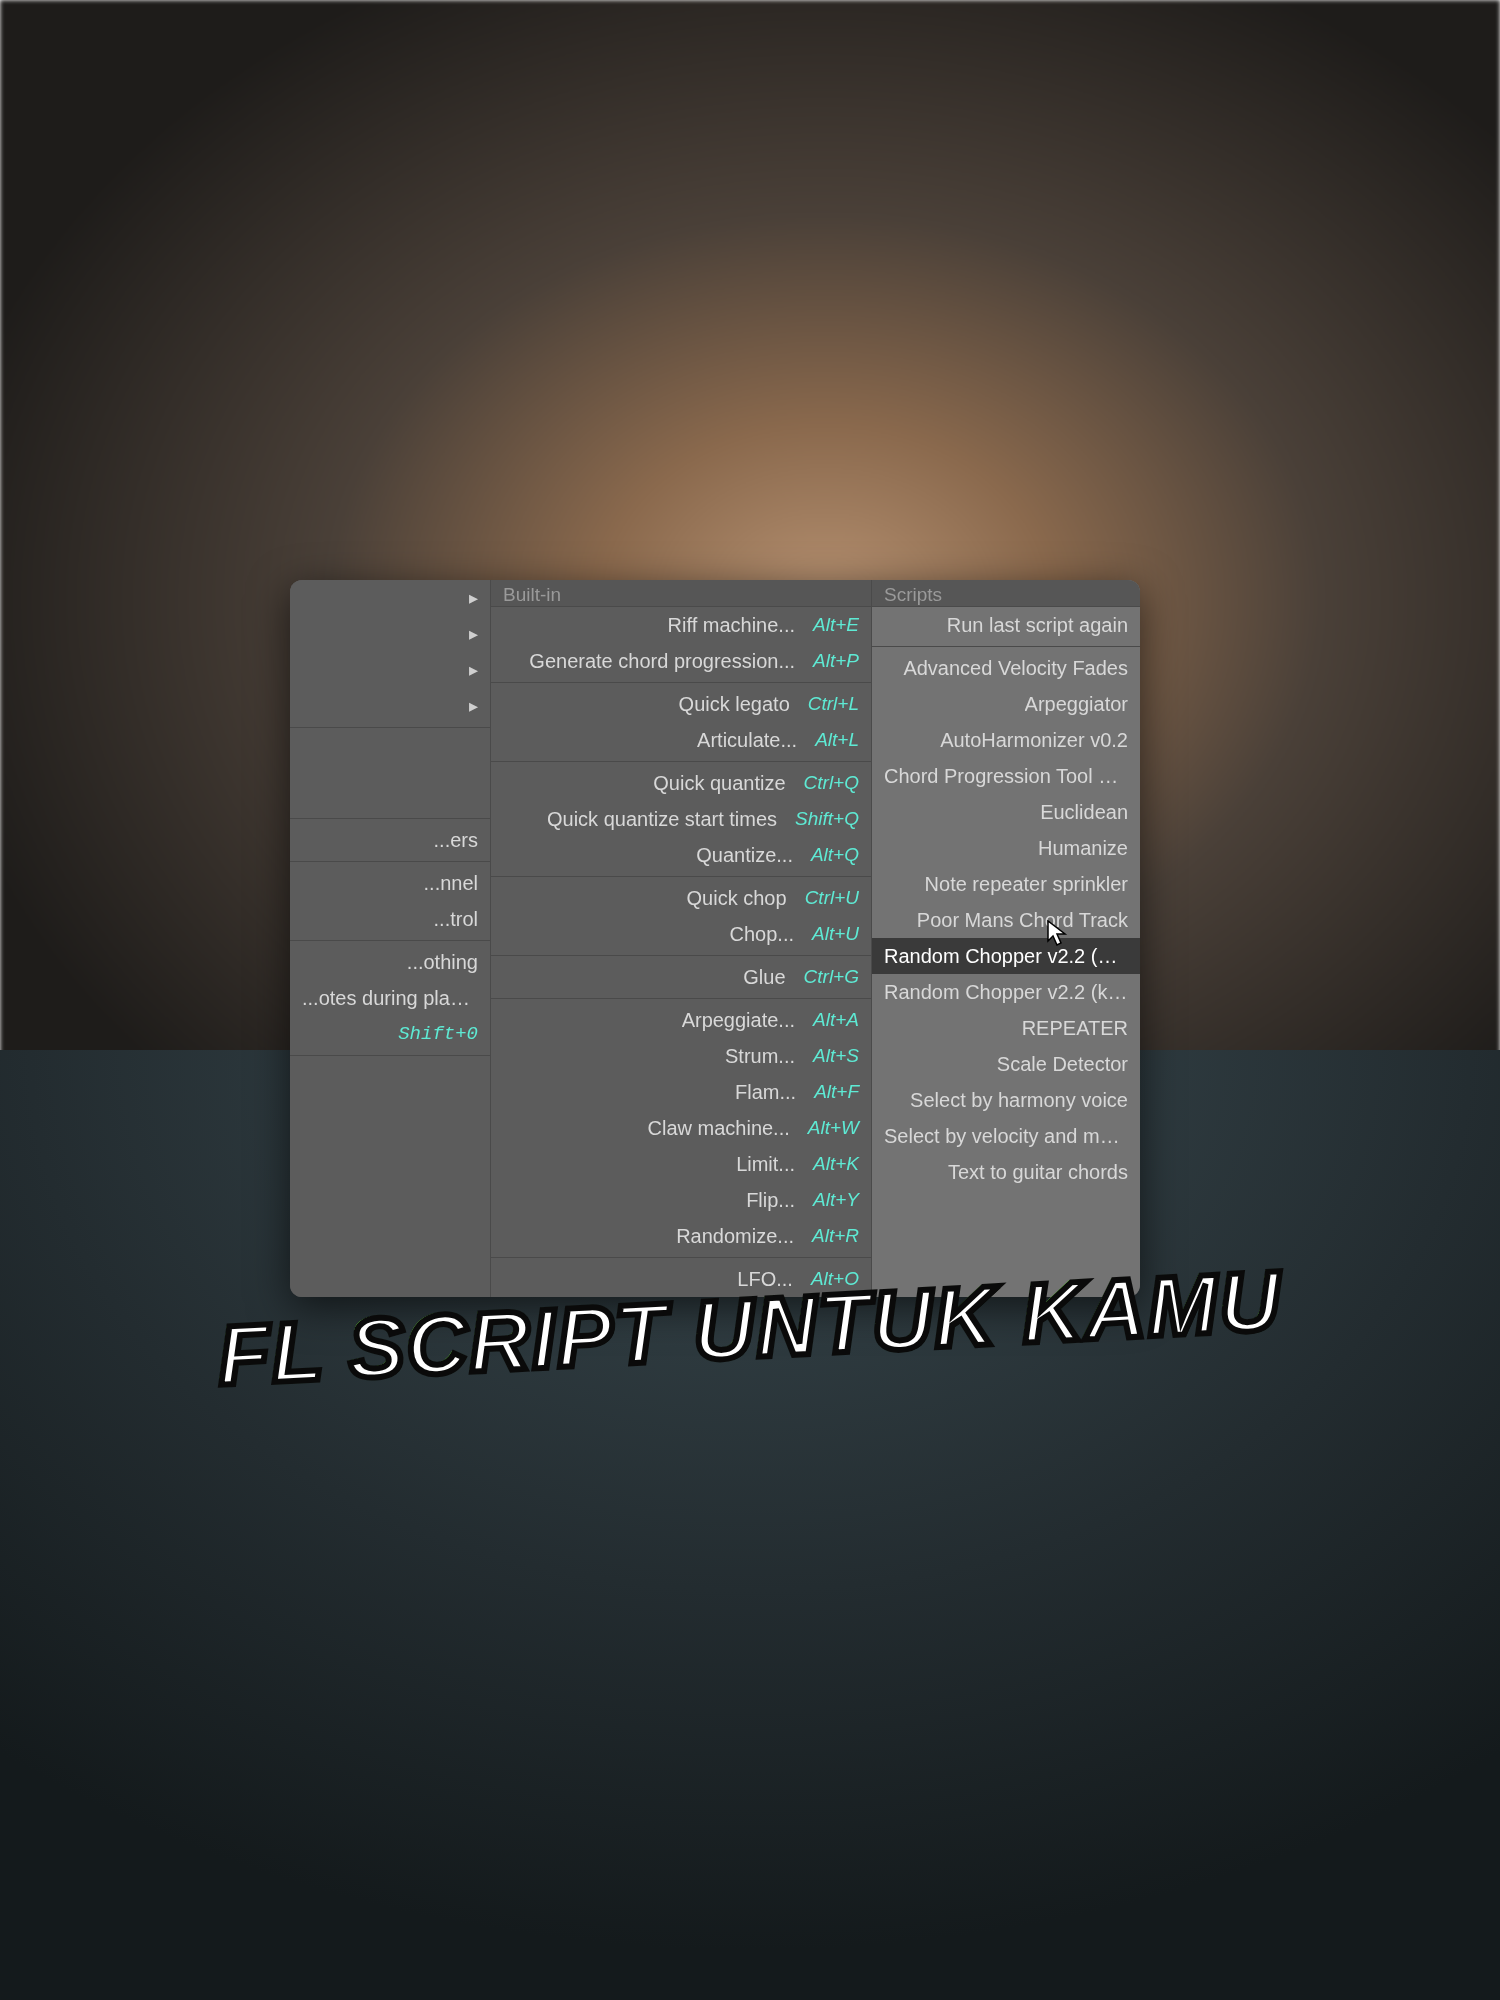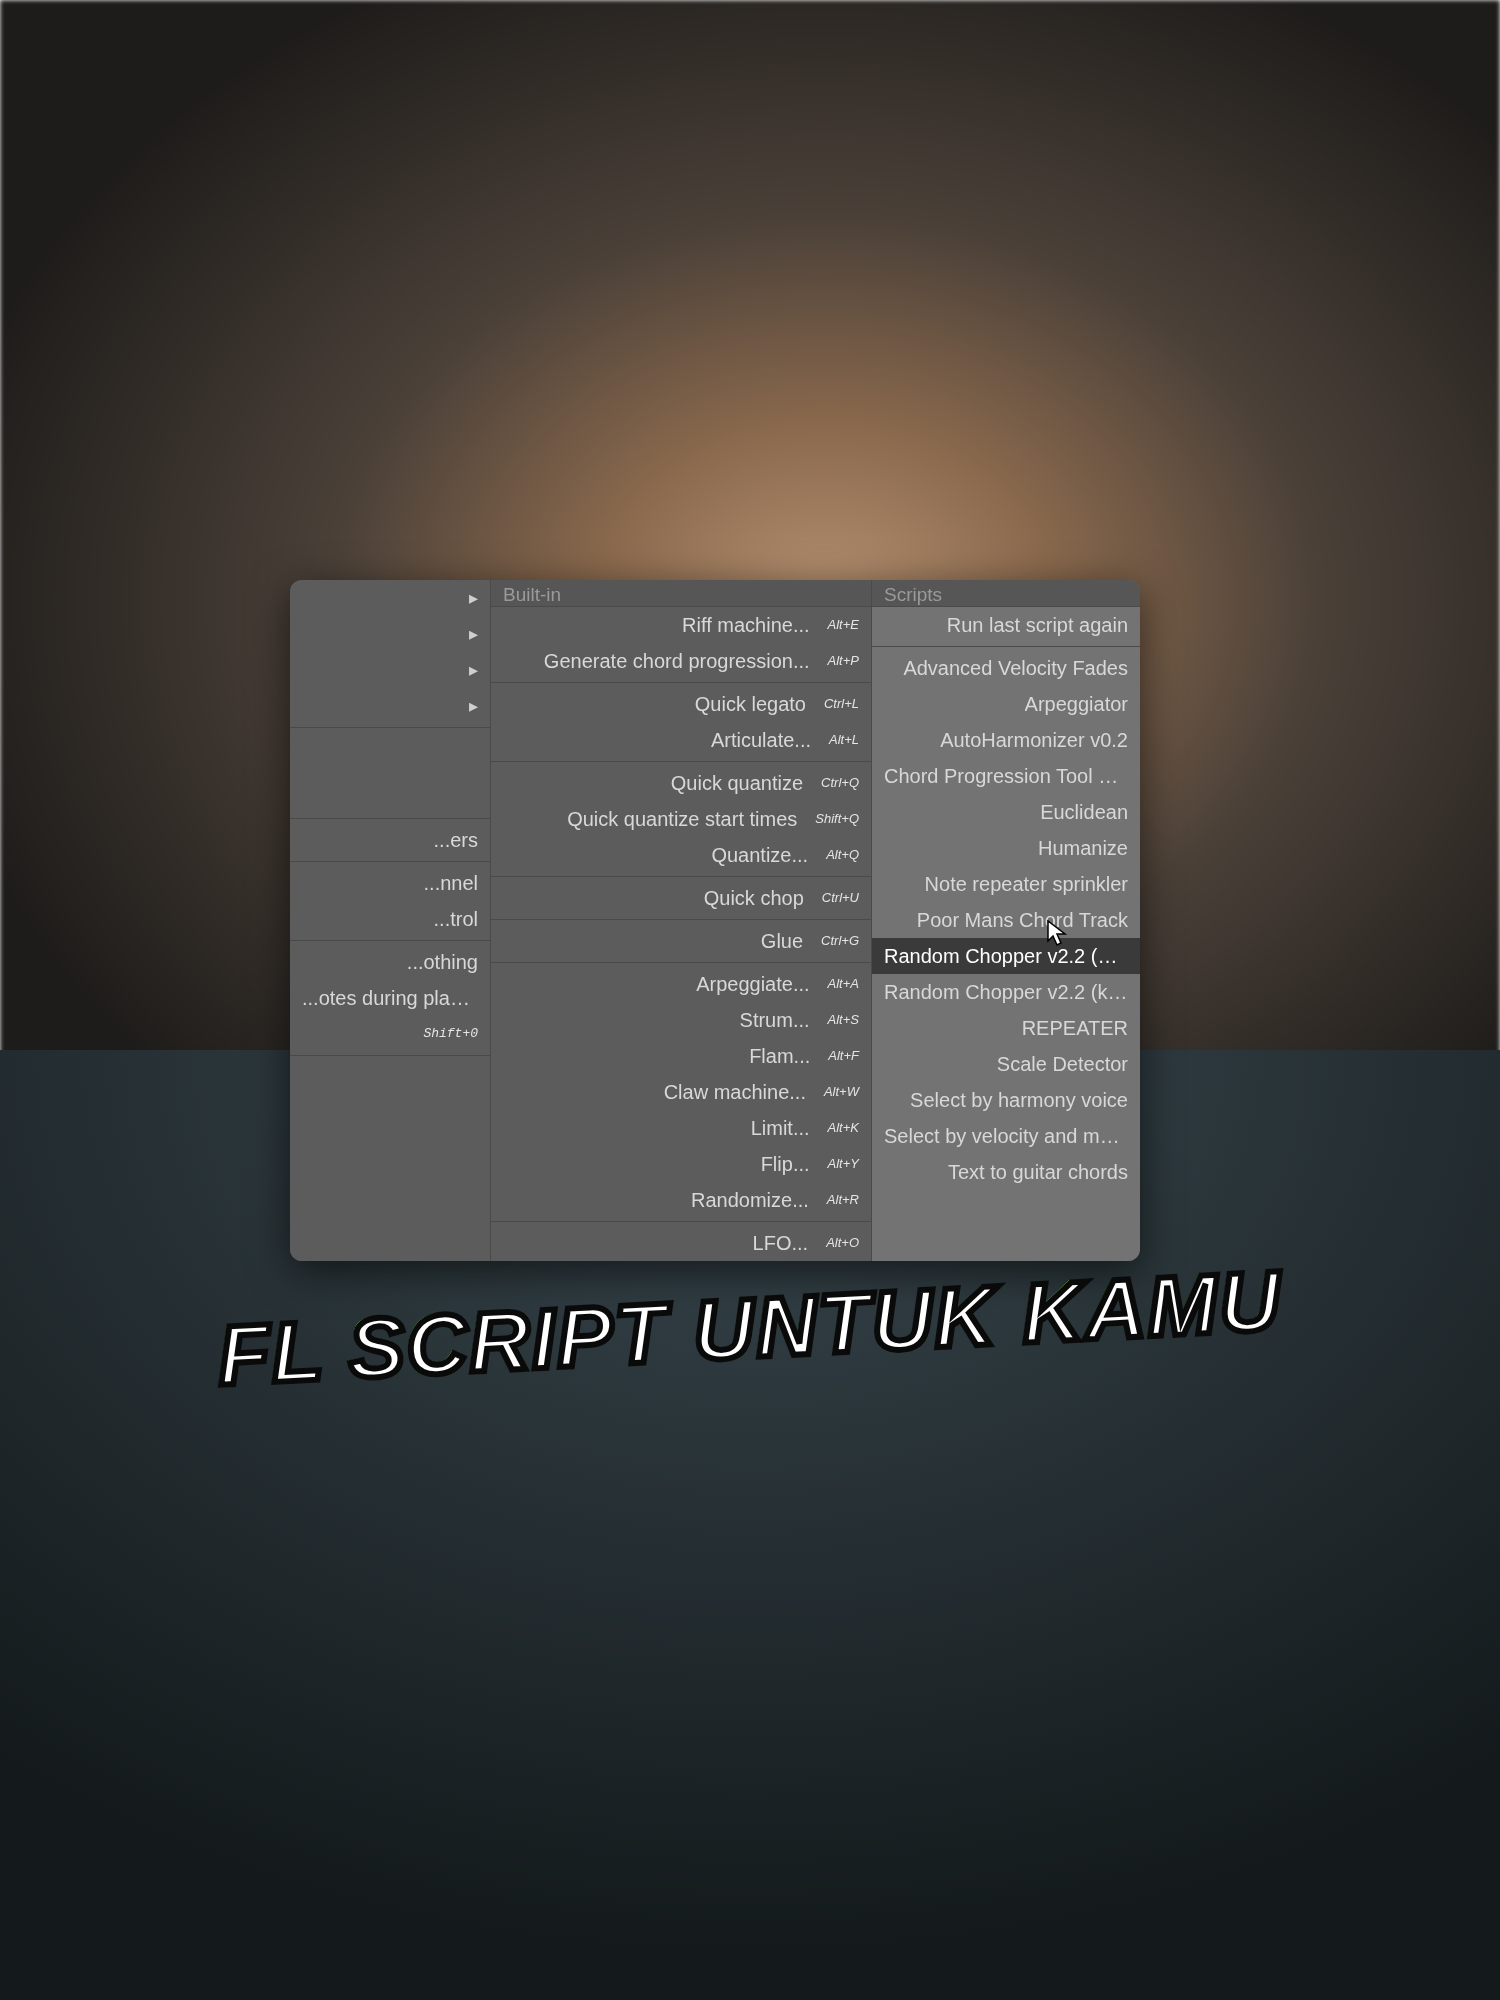--- a/index.html
+++ b/index.html
@@ -40,21 +40,21 @@
     font-size:19px;color:#9a9a9a;padding:4px 12px 0 12px;
     background:#565656;border-bottom:1px solid #4a4a4a;
   }
   .item{
     display:flex;align-items:center;justify-content:flex-end;
     padding:4px 12px;font-size:20px;color:#d8d8d8;line-height:28px;
     white-space:nowrap;overflow:hidden;
   }
   .item.sub{justify-content:flex-end;}
   .item .lbl{overflow:hidden;text-overflow:ellipsis;}
-  .item .sc{color:#e5e5e5;font-style:italic;font-size:13px;margin-left:18px;}
+  .item .sc{color:#5eead4;font-style:italic;font-size:19px;margin-left:18px;}
   .item .chev{color:#cfcfcf;font-size:18px;}
   .sep{height:1px;background:#4a4a4a;margin:3px 0;}
   .item.hl{background:#3a3a3a;color:#fff;}
   .item.dim{color:#8e8e8e;font-family:Liberation Mono, monospace;}
   .cursor{
     position:absolute;width:22px;height:28px;pointer-events:none;
   }
   .cursor svg{width:100%;height:100%;}
   
   .roll{
@@ -161,20 +161,24 @@
     <div class="item">
         <span class="lbl">Quantize...</span>
         <span class="sc">Alt+Q</span>
       </div>
     <div class="sep"></div>
 
     <div class="item">
         <span class="lbl">Quick chop</span>
         <span class="sc">Ctrl+U</span>
       </div>
+    <div class="item">
+        <span class="lbl">Chop...</span>
+        <span class="sc">Alt+U</span>
+      </div>
     <div class="sep"></div>
 
     <div class="item">
         <span class="lbl">Glue</span>
         <span class="sc">Ctrl+G</span>
       </div>
     <div class="sep"></div>
 
     <div class="item">
         <span class="lbl">Arpeggiate...</span>

